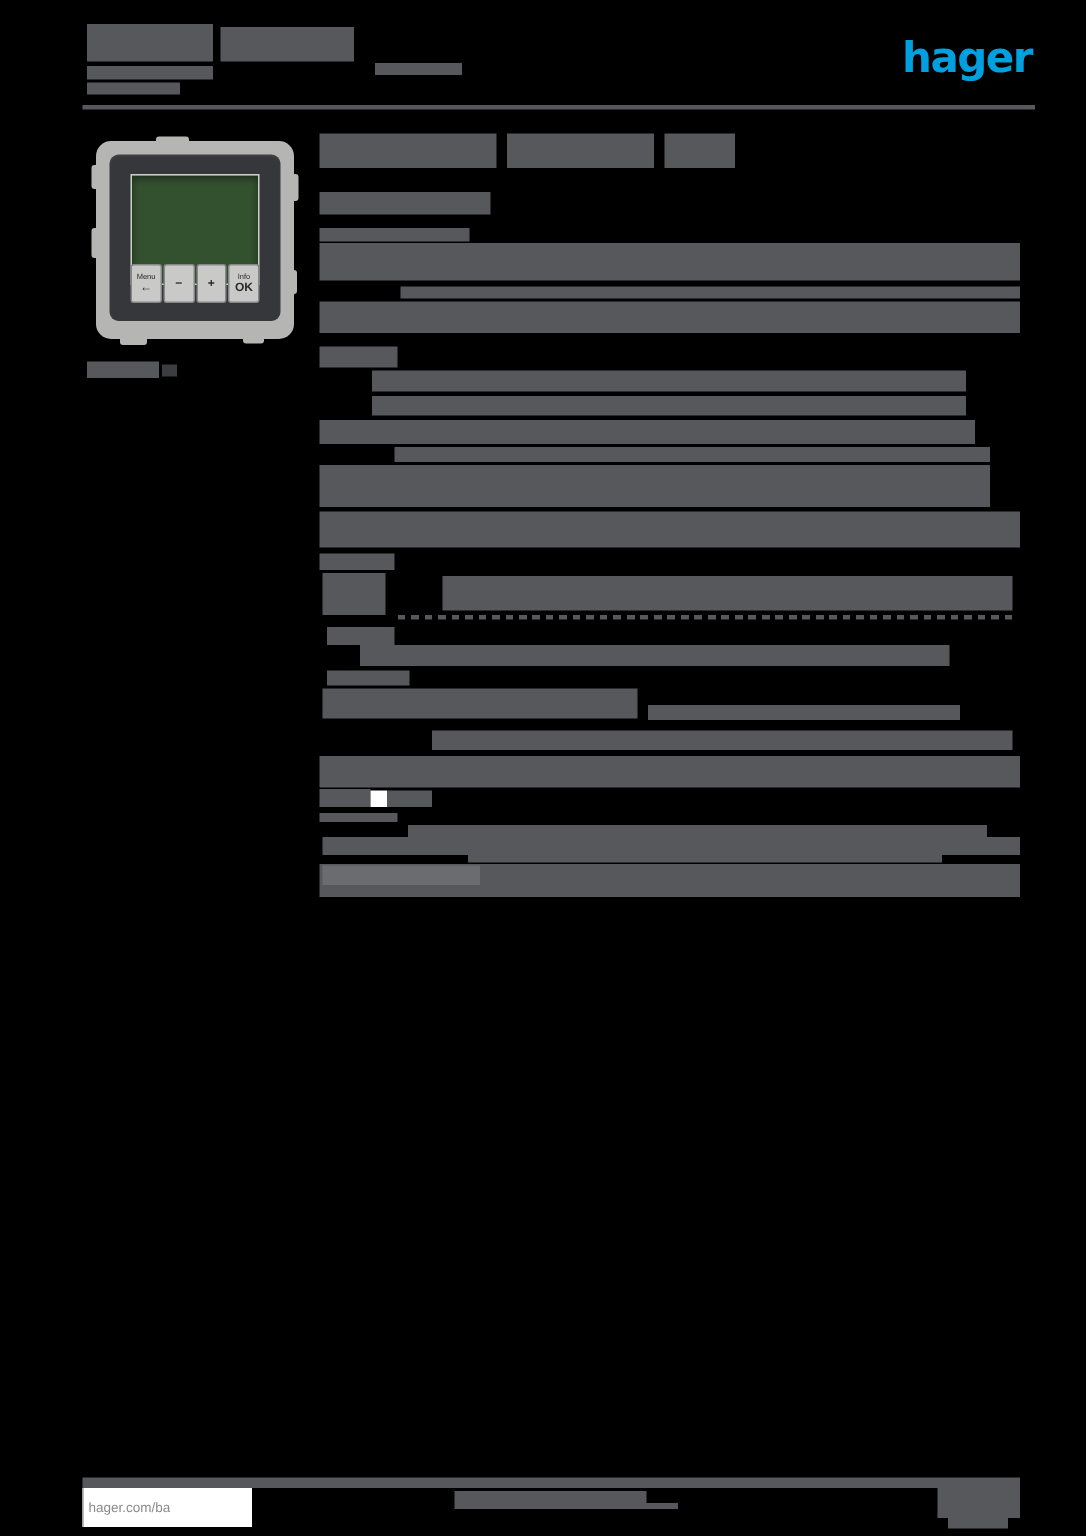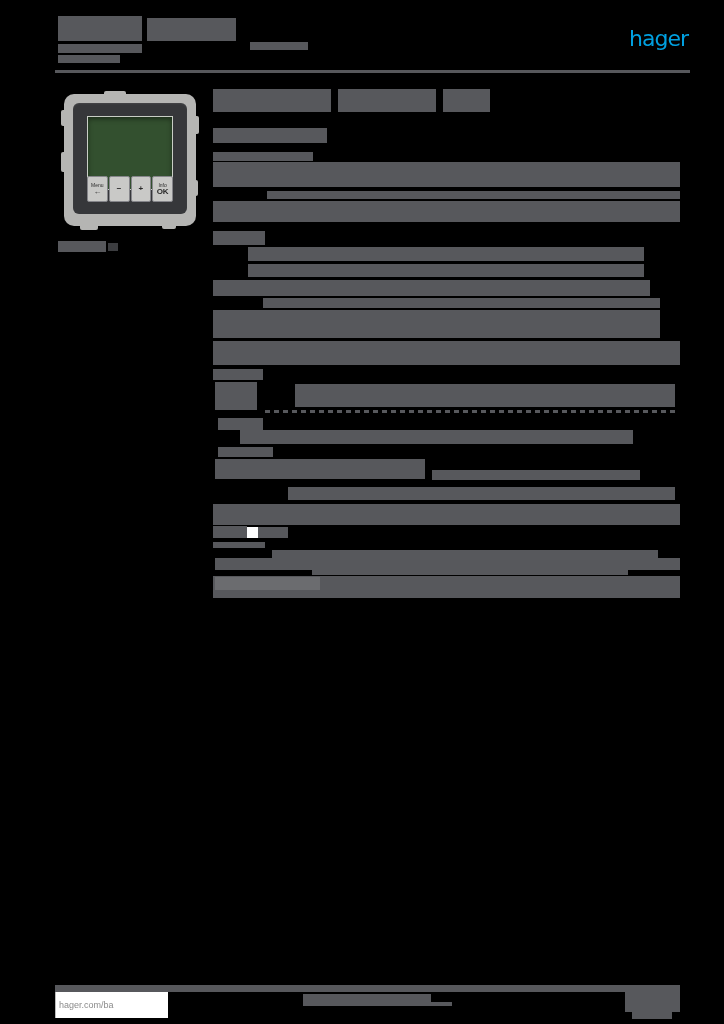--- a/index.html
+++ b/index.html
@@ -6,21 +6,21 @@
   .page{position:relative;width:724px;height:1024px;background:#000;overflow:hidden;
         font-family:"Liberation Sans","DejaVu Sans",sans-serif;}
   
   .bar{position:absolute;background:#57585c;}
   .bar-light{background:#6b6c6f;}
   .bar-dark{background:#3c3d40;}
   .bar-white{background:#ffffff;}
   .bar-dotted{background:repeating-linear-gradient(90deg,#57585c 0 5px,transparent 5px 9px);}
   
   .logo{position:absolute;left:592px;top:24px;width:96px;height:30px;text-align:right;
-        font-weight:normal;font-size:22px;letter-spacing:-1px;line-height:30px;
+        font-weight:bold;font-size:28px;letter-spacing:-1px;line-height:30px;
         font-family:"DejaVu Sans","Liberation Sans",sans-serif;}
   
   .device-wrap{position:absolute;left:60px;top:88px;width:140px;height:148px;}
   .device-frame{position:absolute;left:4px;top:6px;right:4px;bottom:10px;
         background:#b5b5b3;border-radius:10px;}
   .claw{position:absolute;background:#b5b5b3;border-radius:2px;}
   .device-plate{position:absolute;left:9px;top:9px;right:9px;bottom:12px;
         background:#36373a;border-radius:6px;box-shadow:inset 0 1px 2px rgba(255,255,255,.08);}
   .device-lcd{position:absolute;left:14px;right:14px;top:13px;height:72px;
         border:1px solid #c9cec6;box-shadow:inset 0 2px 5px rgba(0,0,0,.45);}

